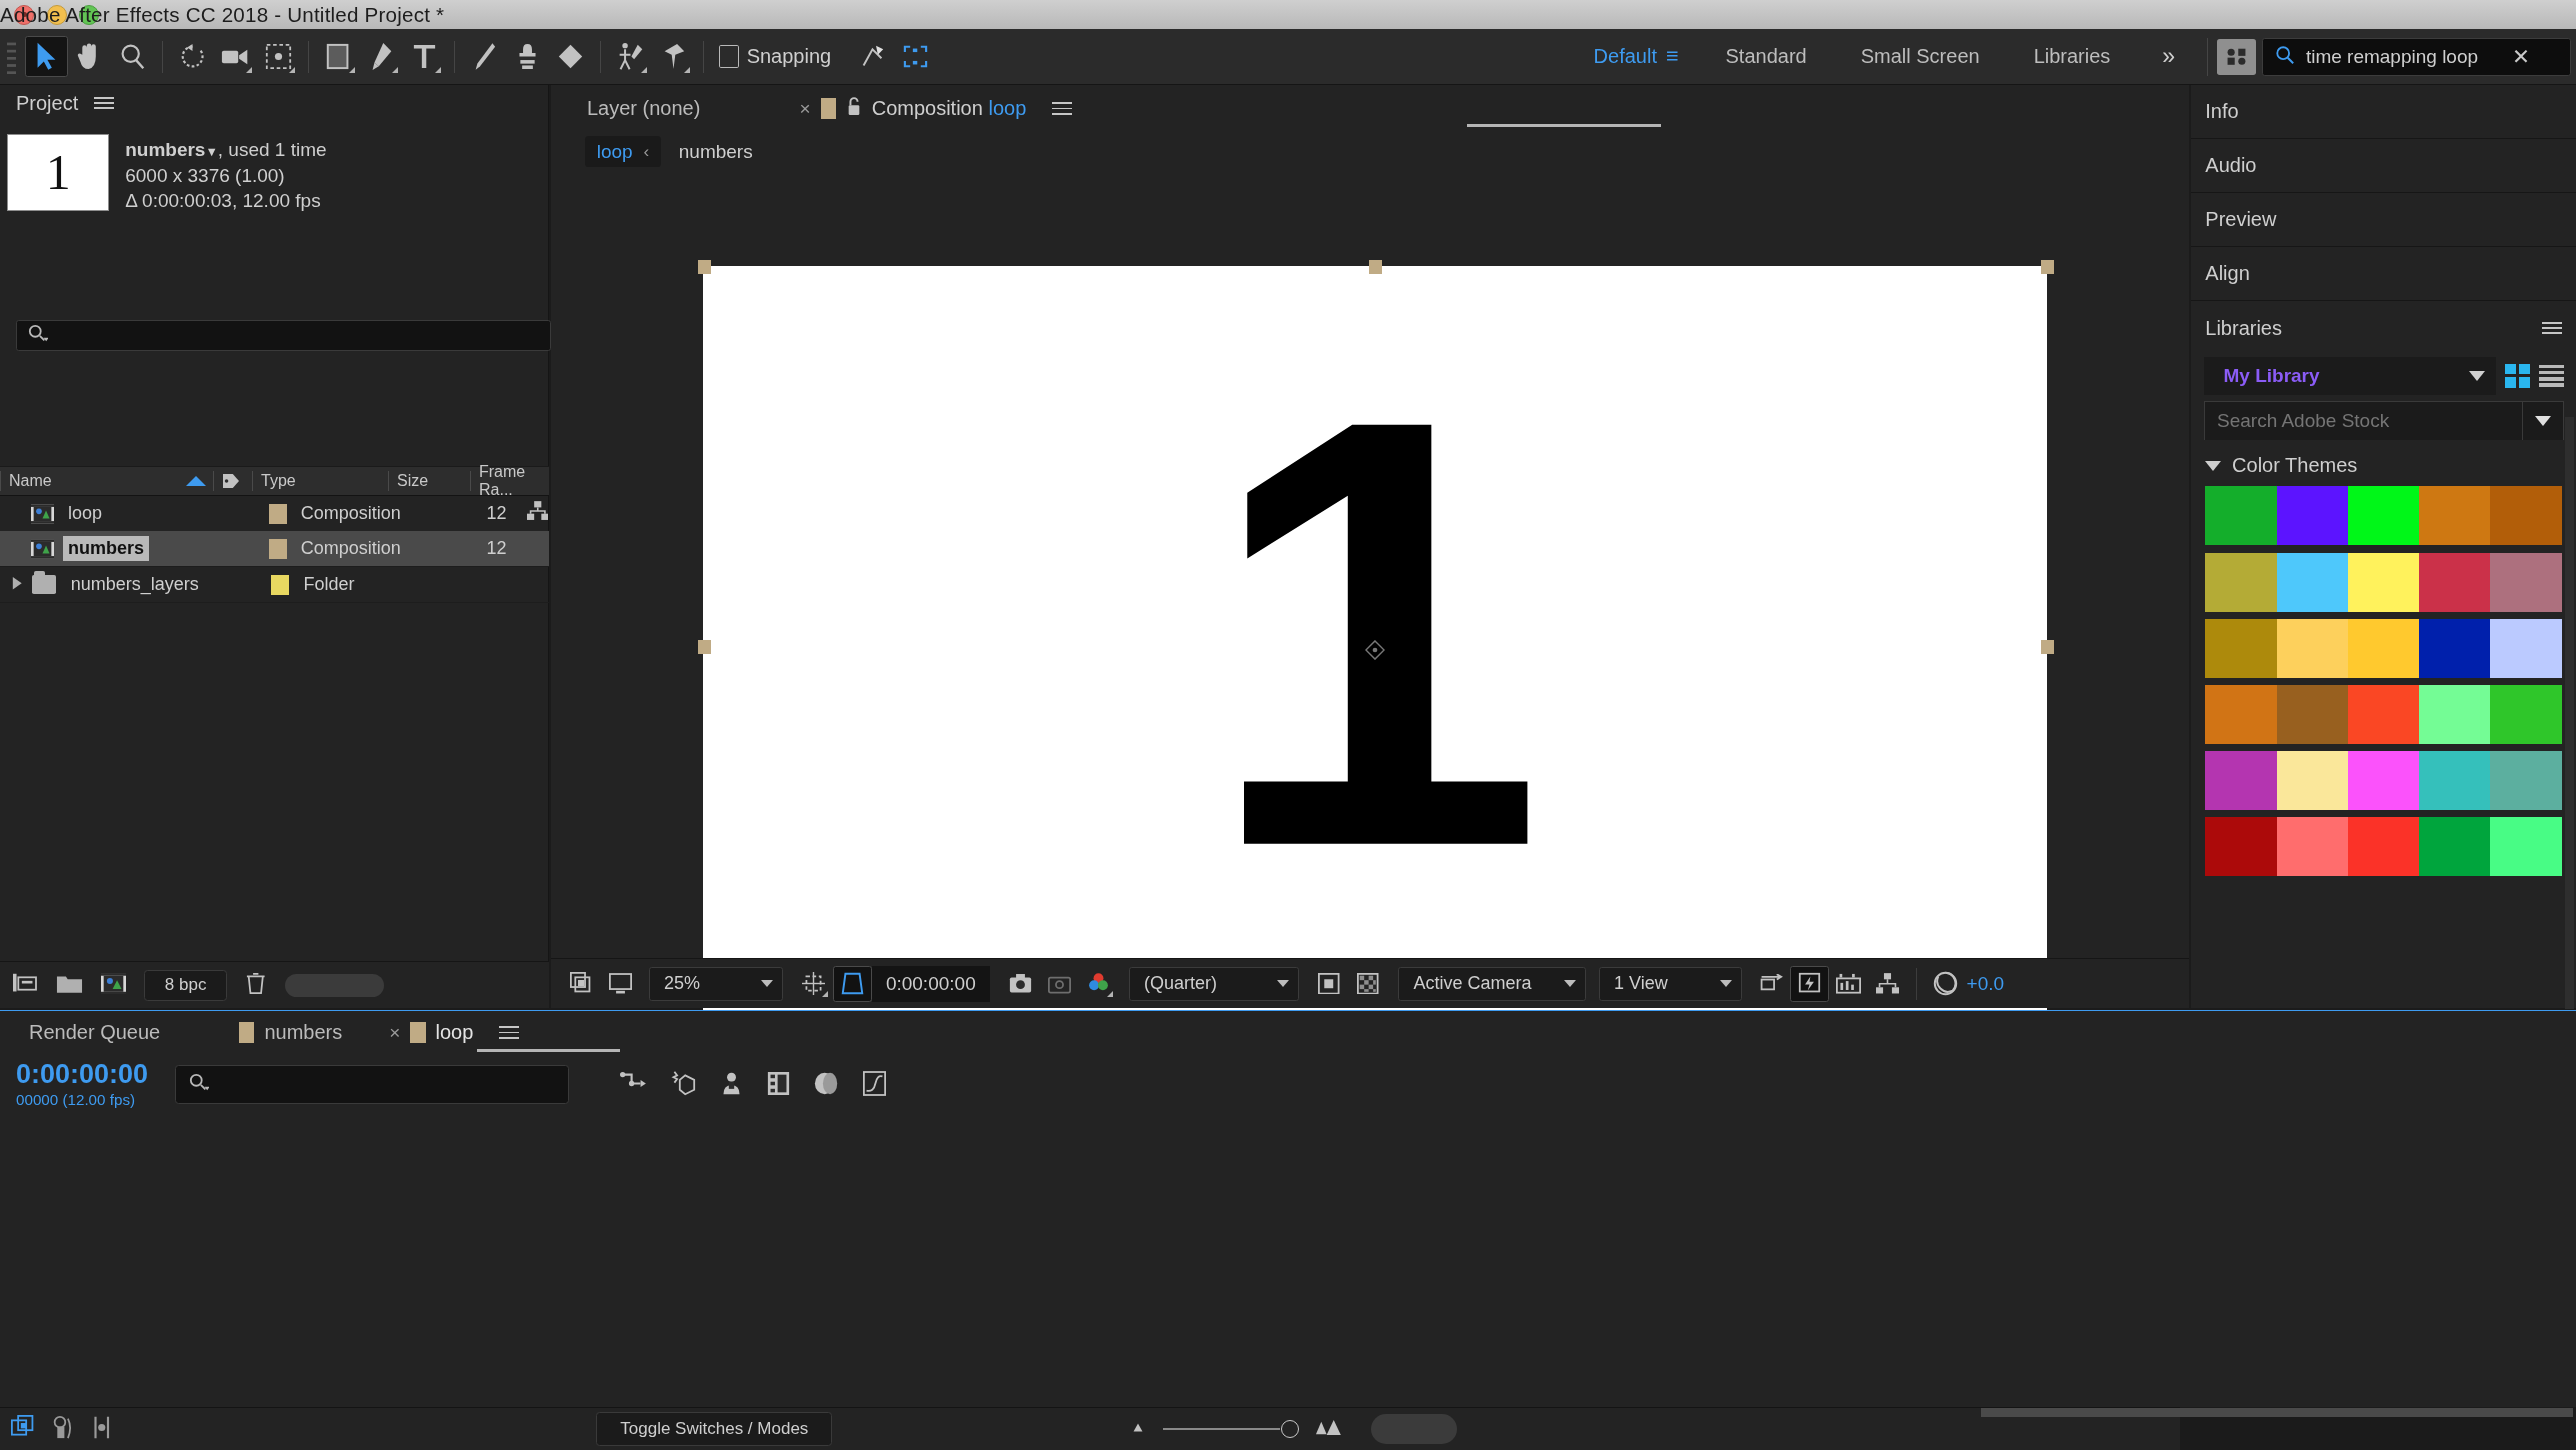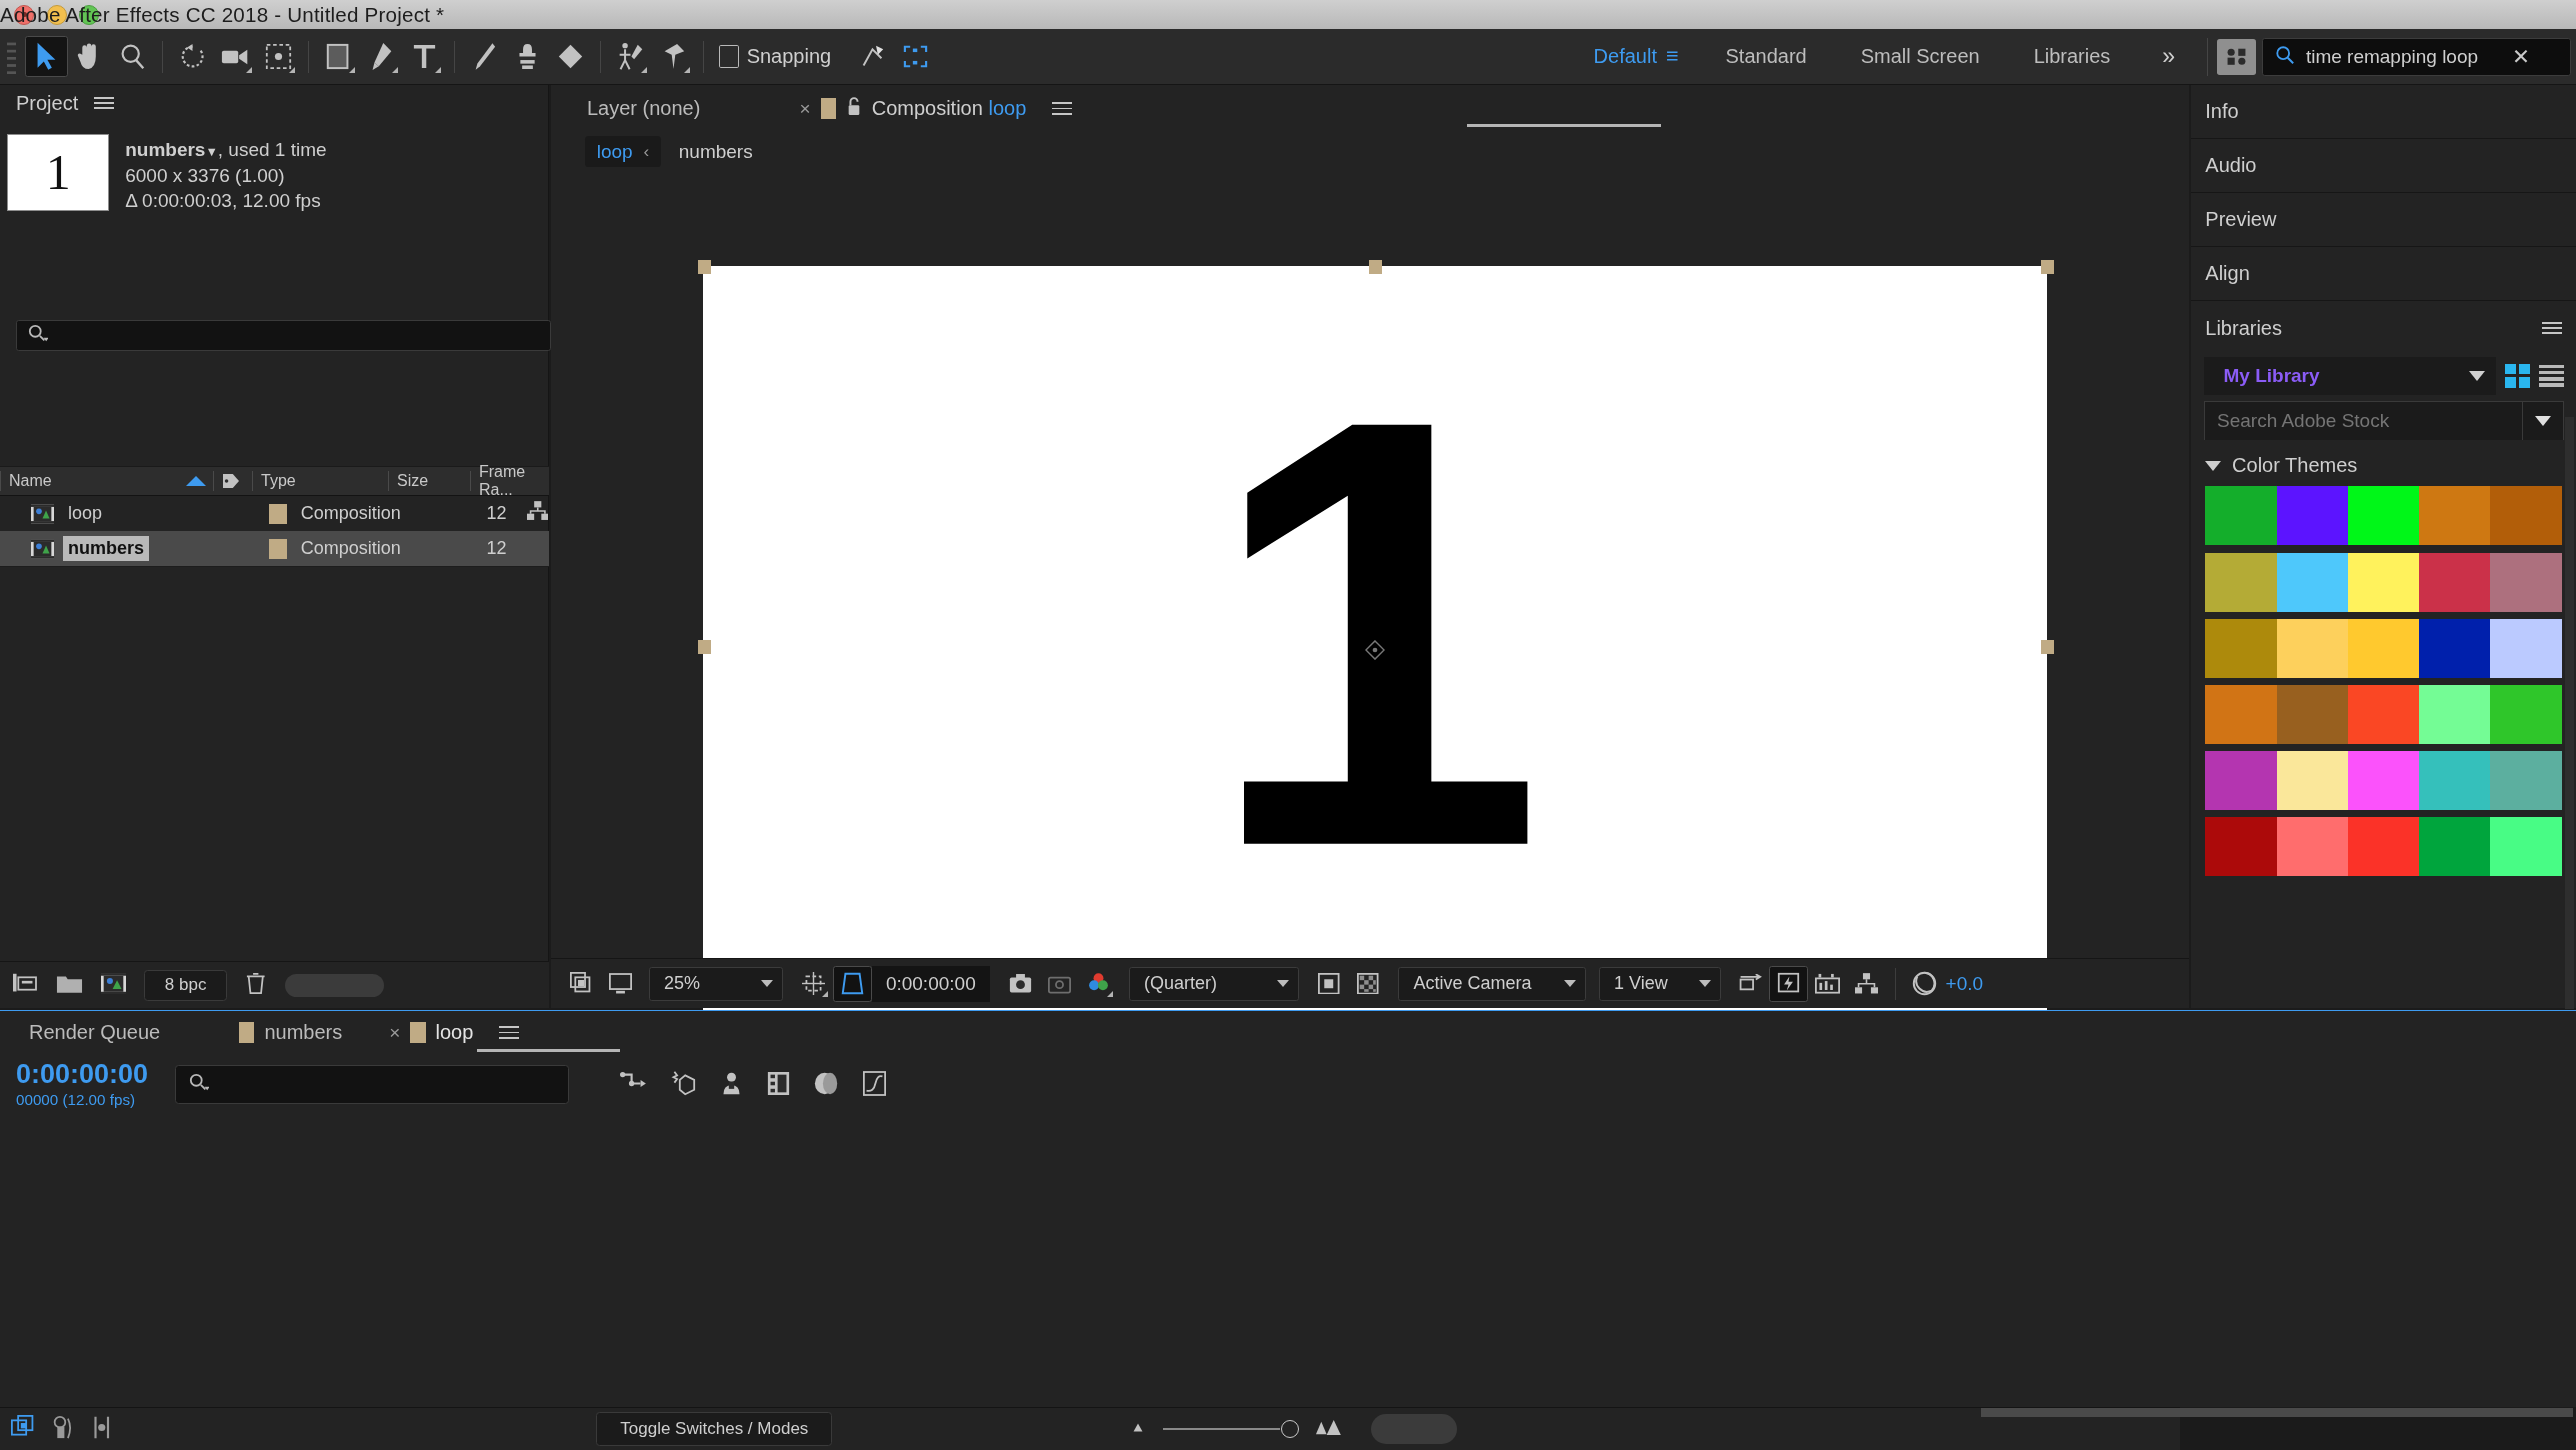--- a/index.html
+++ b/index.html
@@ -512,20 +512,34 @@
           </svg>
       </span>
       <span class="namecell">
           <span class="nm">numbers</span>
         </span>
       <span class="swatch" style="background:#c0ab85;"></span>
       <span class="typecell">Composition</span>
       <span class="sizecell">12</span>
     </div>
 
+    <div class="proj-row r2">
+      <span style="width:10.8px;"></span>
+      <span style="margin-right:9px;">
+        <svg width="12.5" height="14.3" viewBox="0 0 14 16">
+            <path d="M2 1 L12 8 L2 15 Z" fill="#b0b0b0"></path>
+          </svg>
+      </span>
+      <span class="folder-ico"></span>
+      <span class="namecell">
+          <span class="nm">numbers_layers</span>
+        </span>
+      <span class="swatch" style="background:#e8d861;"></span>
+      <span class="typecell">Folder</span>
+    </div>
 
     <div class="proj-foot">
       <span>
         <svg width="27" height="23" viewBox="0 0 30 26">
             <rect x="8" y="6" width="20" height="14" fill="none" stroke="#c2c2c2" stroke-width="2"></rect>
             <rect x="12" y="10" width="12" height="3" fill="#c2c2c2"></rect>
             <rect x="2" y="2" width="4" height="20" fill="#c2c2c2"></rect>
           </svg>
       </span>
       <span>
@@ -675,21 +689,21 @@
             <rect x="3" y="13" width="5" height="5" fill="#8e8e8e"></rect>
             <rect x="13" y="13" width="5" height="5" fill="#8e8e8e"></rect>
             <rect x="8" y="18" width="5" height="3" fill="#8e8e8e"></rect>
             <rect x="18" y="18" width="3" height="3" fill="#8e8e8e"></rect>
           </svg>
       </span>
       <span class="cf-sel" style="width:188px;margin-left:10.8px;">
         <span>Active Camera</span>
         <span class="cf-chev"></span>
       </span>
-      <span class="cf-sel" style="width:122px;margin-left:12.5px;">
+      <span class="cf-sel" style="width:143px;margin-left:12.5px;">
         <span>1 View</span>
         <span class="cf-chev"></span>
       </span>
       <span class="cf-btn" style="margin-left:9px;">
         <svg width="25" height="20" viewBox="0 0 28 22">
             <rect x="4" y="6" width="14" height="11" fill="none" stroke="#c2c2c2" stroke-width="2"></rect>
             <path d="M4 3 H24 M21 0 L26 3 L21 6" stroke="#c2c2c2" stroke-width="2" fill="none"></path>
           </svg>
       </span>
       <span class="cf-btn on">

